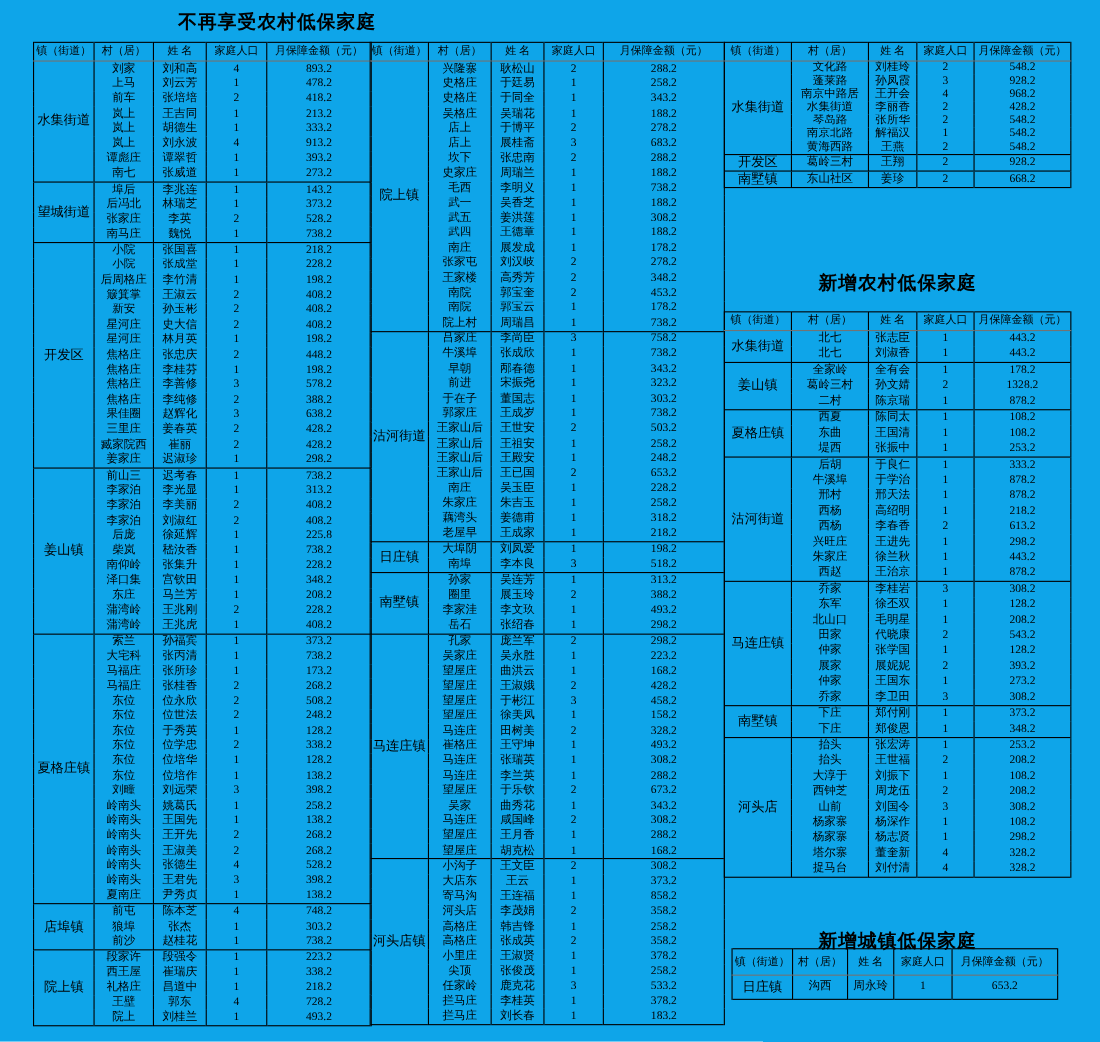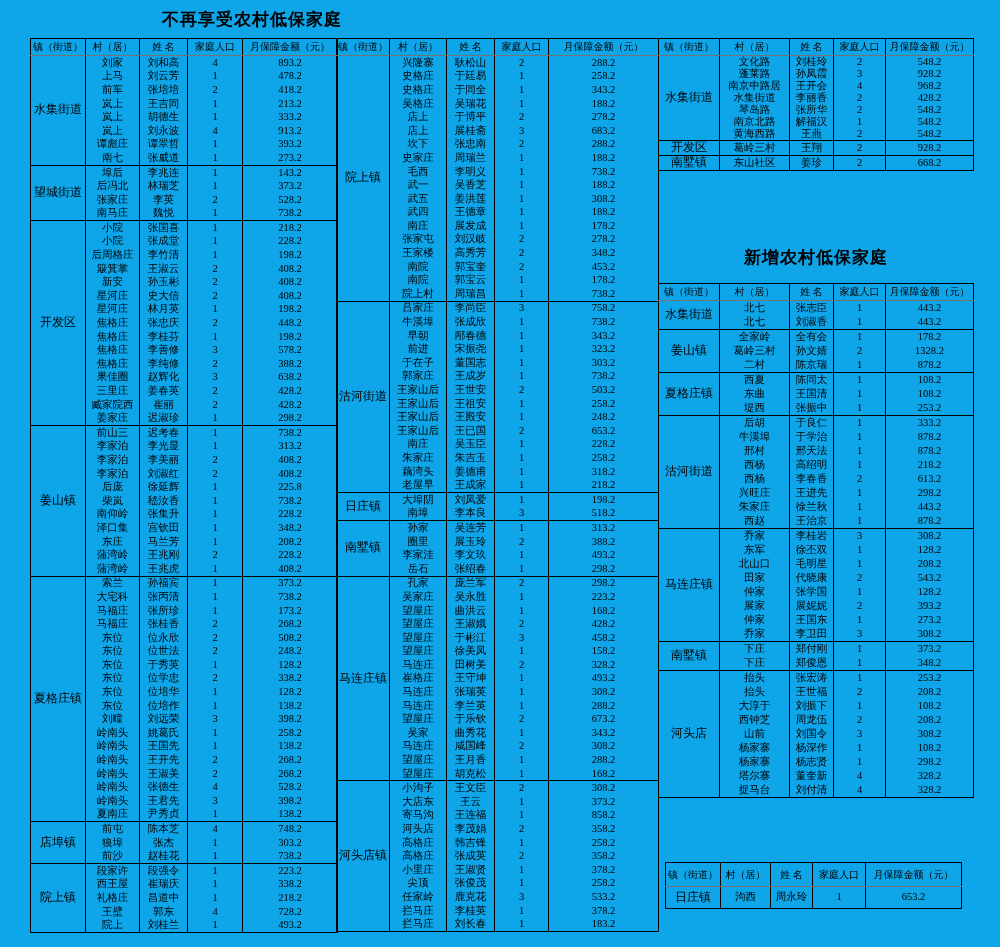--- a/index.html
+++ b/index.html
@@ -39,20 +39,21 @@
   #t3 td  { height:14px; }
   #t4 th  { height:23px; }
   #t4 td  { height:21px; }
 </style>
 </head>
 <body>
 
 <div class="page">
   <h1 class="doc-title" id="title-rural-removed">不再享受农村低保家庭</h1>
   <h1 class="doc-title" id="title-rural-added">新增农村低保家庭</h1>
+  <h1 class="doc-title" id="title-urban-added">新增城镇低保家庭</h1>
 
   <div class="tbl" id="t1a">
       <table>
         <colgroup>
           <col style="width: 55px;">
           <col style="width: 54px;">
           <col style="width: 48px;">
           <col style="width: 55px;">
           <col style="width: 95px;">
         </colgroup>

